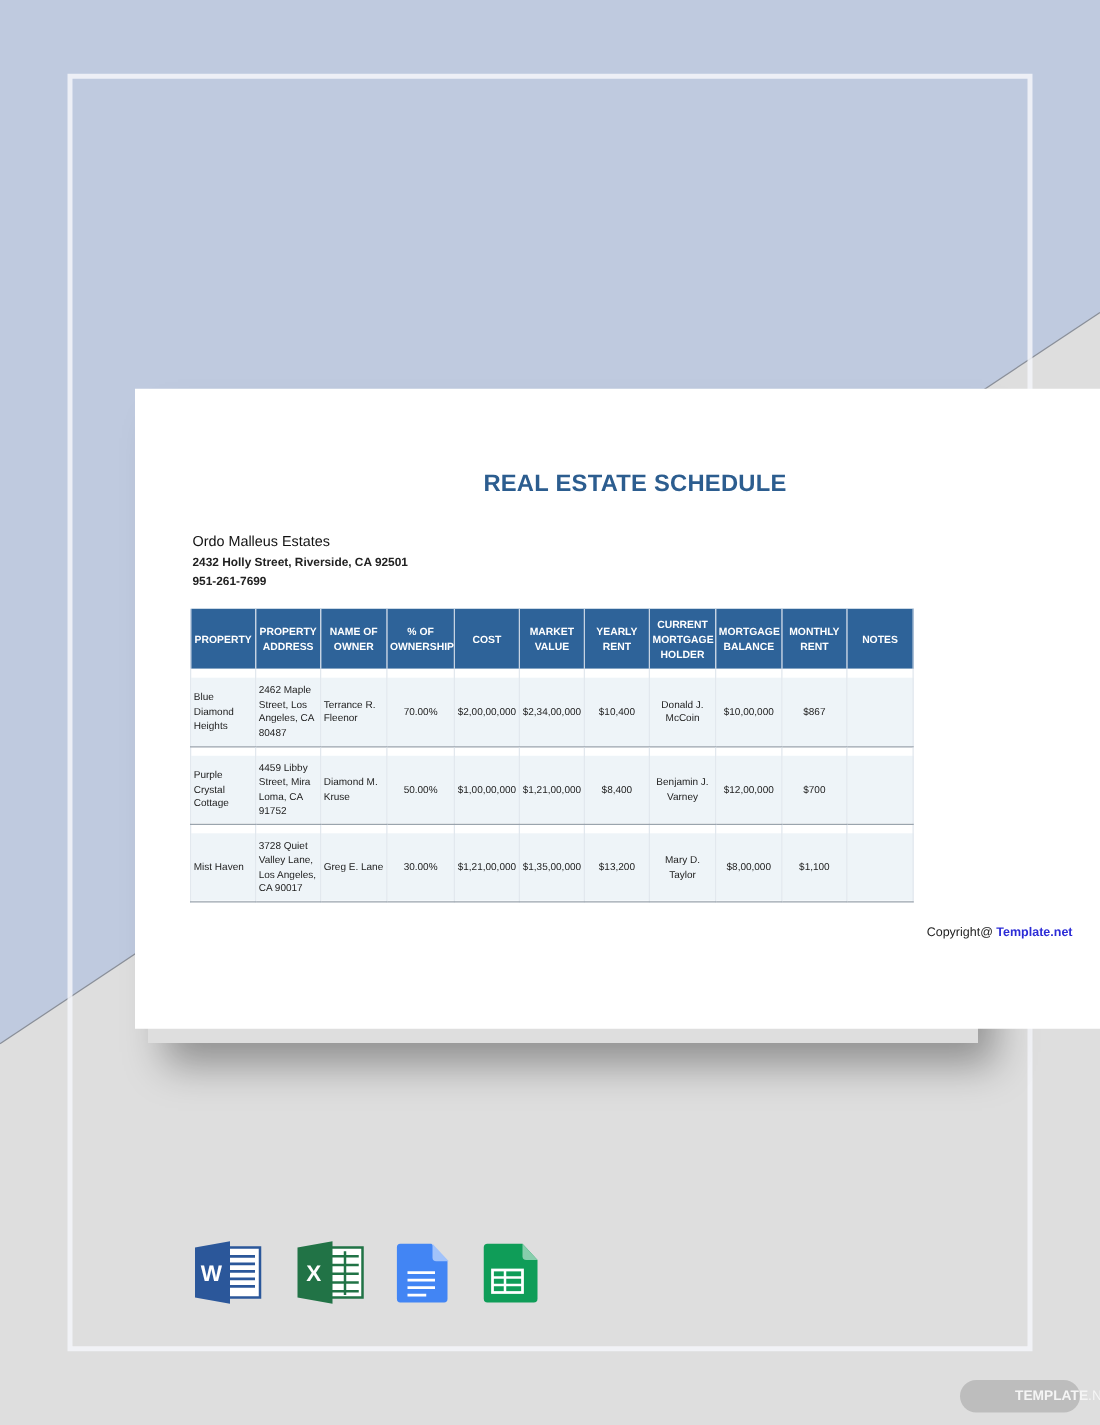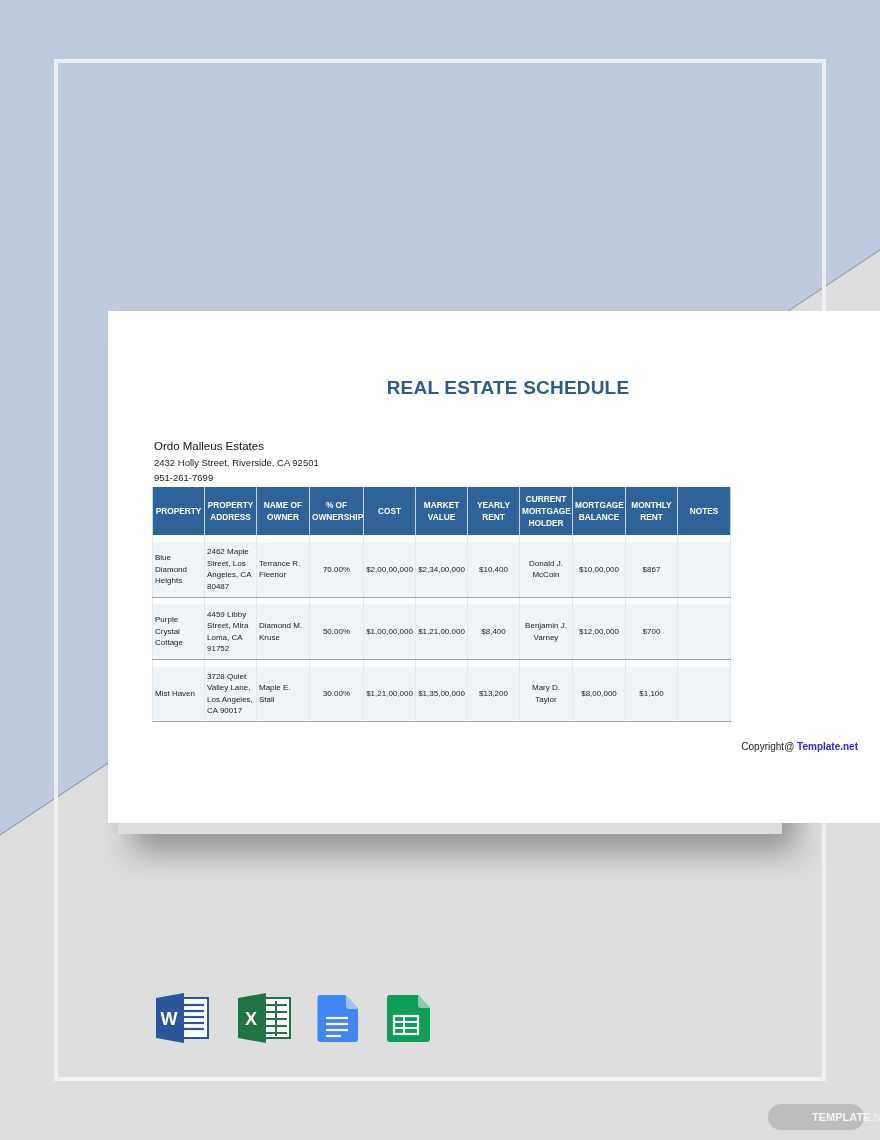--- a/index.html
+++ b/index.html
@@ -31,24 +31,24 @@
     background: #ffffff;
   }
   .doc-title {
     position: absolute; left: 0; right: 0; top: 66px;
     text-align: center;
     font-size: 19px; font-weight: bold; color: #2c5d8f;
     letter-spacing: 0.2px;
   }
   .company {
     position: absolute; left: 46px; top: 117px;
-    font-size: 11px; color: #111; margin-top: 12px;
+    font-size: 11px; color: #111;
   }
   .company .name { font-size: 11.5px; margin-bottom: 5px; }
-  .company .line { font-size: 9.5px; font-weight: normal; margin-bottom: 4px; color: #222; }
+  .company .line { font-size: 9.5px; font-weight: bold; margin-bottom: 4px; color: #222; }
 
   table.sched {
     position: absolute; left: 44px; top: 176px;
     width: 578px; border-collapse: collapse; table-layout: fixed;
     font-size: 8px; color: #222;
   }
   table.sched th {
     background: #2e6399; color: #fff; font-weight: bold;
     height: 48px; font-size: 8.3px; line-height: 12px;
     border-left: 1px solid #c6d3e3; border-right: 1px solid #c6d3e3;
@@ -152,21 +152,21 @@
         <td class="center">$1,21,00,000</td>
         <td class="center">$8,400</td>
         <td class="center">Benjamin J. Varney</td>
         <td class="center">$12,00,000</td>
         <td class="center">$700</td>
         <td class="center"></td>
       </tr>
       <tr>
         <td class="left">Mist Haven</td>
         <td class="left">3728 Quiet Valley Lane, Los Angeles, CA 90017</td>
-        <td class="left">Maple E. Stall</td>
+        <td class="left">Greg E. Lane</td>
         <td class="center">30.00%</td>
         <td class="center">$1,21,00,000</td>
         <td class="center">$1,35,00,000</td>
         <td class="center">$13,200</td>
         <td class="center">Mary D. Taylor</td>
         <td class="center">$8,00,000</td>
         <td class="center">$1,100</td>
         <td class="center"></td>
       </tr>
     </tbody>

